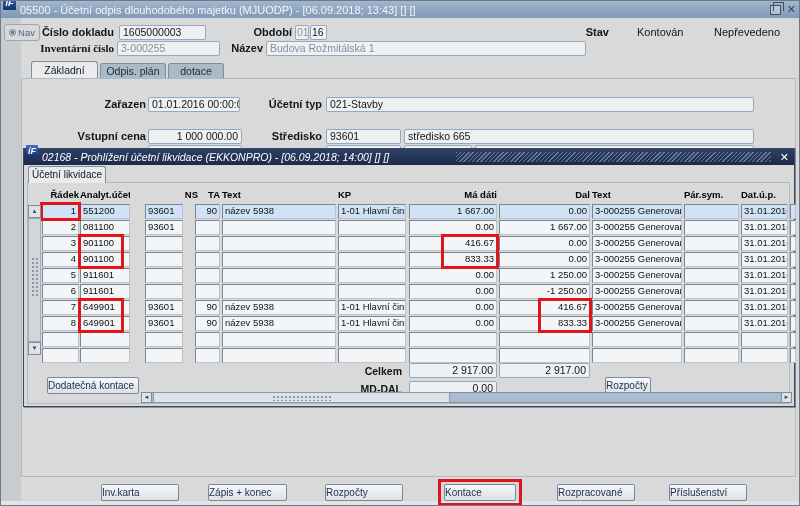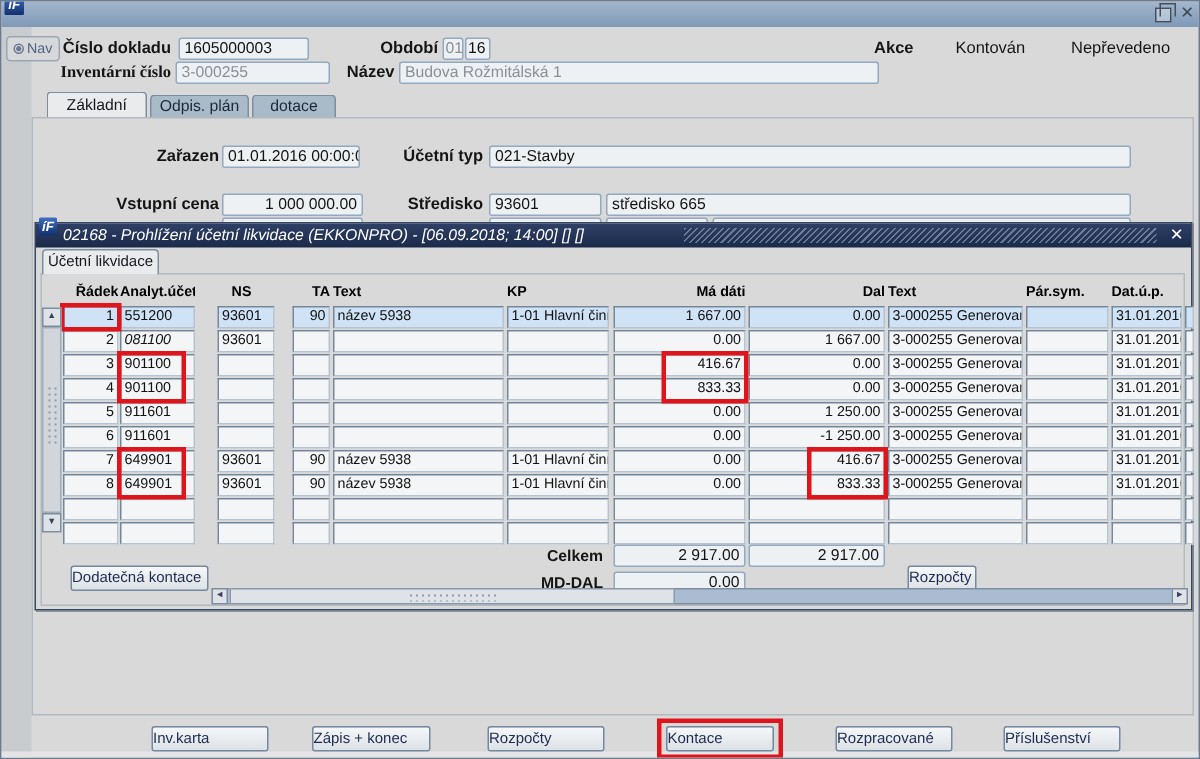--- a/index.html
+++ b/index.html
@@ -64,38 +64,39 @@
   .htrack{position:absolute;background:#a9bcd2;border:1px solid #7e8ea0;box-sizing:border-box;}
   .hthumb{position:absolute;background:#dfe3e7;border:1px solid #8a98a8;box-sizing:border-box;}
 </style>
 </head>
 <body>
 
 <div id="screen">
 
   <div class="abs titlebar">
     <span class="applogo">íF</span>
+    <span class="title-text">05500 - Účetní odpis dlouhodobého majetku (MJUODP) - [06.09.2018; 13:43] [] []</span>
   </div>
   <span class="restore-ic abs" style="z-index:6"></span>
   <span class="close-ic-main abs" style="z-index:6">✕</span>
 
   <div class="abs leftrail"></div>
   <div class="abs bottomstrip"></div>
 
   <div class="abs navbtn">
     <span class="navdot"></span>
     <span>Nav</span>
   </div>
 
   <div class="abs lbl" style="left:10px;top:24px;width:103px;">Číslo dokladu</div>
   <div class="abs field" style="left:118px;top:24px;width:87px;">1605000003</div>
   <div class="abs lbl" style="left:251px;top:24px;width:40px;">Období</div>
   <div class="abs field gray" style="left:294px;top:24px;width:14px;padding:0 1px;">01</div>
   <div class="abs field" style="left:309px;top:24px;width:17px;padding:0 1px;">16</div>
-  <div class="abs lbl" style="left:578px;top:24px;width:30px;">Akce</div>
+  <div class="abs lbl" style="left:578px;top:24px;width:30px;">Stav</div>
   <div class="abs txt" style="left:636px;top:24px;">Kontován</div>
   <div class="abs txt" style="left:713px;top:24px;">Nepřevedeno</div>
 
   <div class="abs lbl" style="left:10px;top:40px;width:103px;font-family:Liberation Serif, serif;">Inventární číslo</div>
   <div class="abs field gray" style="left:116px;top:40px;width:103px;">3-000255</div>
   <div class="abs lbl" style="left:218px;top:40px;width:44px;">Název</div>
   <div class="abs field gray" style="left:265px;top:40px;width:320px;">Budova Rožmitálská 1</div>
 
   <div class="abs panel" style="left:20px;top:77px;width:775px;height:399px;z-index:1;"></div>
   <div class="abs tab on" style="left:30px;top:60px;width:67px;z-index:4;">Základní</div>
@@ -133,21 +134,21 @@
     </div>
     <div class="abs hatch"></div>
     <span class="close-ic-dlg">✕</span>
 
     <div class="abs tab on" style="left:4px;top:17px;width:78px;font-size:10px;z-index:3;">Účetní likvidace</div>
     <div class="abs panel" style="left:3px;top:33px;width:763px;height:222px;z-index:1;"></div>
 
     <div class="abs" id="dlg-grid" style="left:0;top:0;width:770px;height:257px;z-index:2;">
         <div class="hdr" style="left: 18px; top: 40px; width: 37px; text-align: right;">Řádek</div>
         <div class="hdr" style="left: 56px; top: 40px; width: 50px; text-align: left;">Analyt.účet</div>
-        <div class="hdr" style="left: 118px; top: 40px; width: 38px; text-align: center;">NS</div>
+        <div class="hdr" style="left: 136px; top: 40px; width: 38px; text-align: right;">NS</div>
         <div class="hdr" style="left: 171px; top: 40px; width: 25px; text-align: right;">TA</div>
         <div class="hdr" style="left: 198px; top: 40px; width: 114px; text-align: left;">Text</div>
         <div class="hdr" style="left: 314px; top: 40px; width: 68px; text-align: left;">KP</div>
         <div class="hdr" style="left: 385px; top: 40px; width: 88px; text-align: right;">Má dáti</div>
         <div class="hdr" style="left: 475px; top: 40px; width: 91px; text-align: right;">Dal</div>
         <div class="hdr" style="left: 568px; top: 40px; width: 90px; text-align: left;">Text</div>
         <div class="hdr" style="left: 660px; top: 40px; width: 55px; text-align: left;">Pár.sym.</div>
         <div class="hdr" style="left: 717px; top: 40px; width: 47px; text-align: left;">Dat.ú.p.</div>
         <div class="cell r sel" style="left: 18px; top: 55px; width: 37px;">1</div>
         <div class="cell sel" style="left: 56px; top: 55px; width: 50px;">551200</div>
@@ -155,21 +156,21 @@
         <div class="cell r sel" style="left: 171px; top: 55px; width: 25px;">90</div>
         <div class="cell sel" style="left: 198px; top: 55px; width: 114px;">název 5938</div>
         <div class="cell sel" style="left: 314px; top: 55px; width: 68px;">1-01 Hlavní činn</div>
         <div class="cell r sel" style="left: 385px; top: 55px; width: 88px;">1 667.00</div>
         <div class="cell r sel" style="left: 475px; top: 55px; width: 91px;">0.00</div>
         <div class="cell sel" style="left: 568px; top: 55px; width: 90px;">3-000255 Generovaný</div>
         <div class="cell sel" style="left: 660px; top: 55px; width: 55px;"></div>
         <div class="cell sel" style="left: 717px; top: 55px; width: 47px;">31.01.2016</div>
         <div class="cell sel" style="left: 766px; top: 55px; width: 3px;"></div>
         <div class="cell r" style="left: 18px; top: 71px; width: 37px;">2</div>
-        <div class="cell" style="left: 56px; top: 71px; width: 50px; font-style: italic;">081100</div>
+        <div class="cell" style="left: 56px; top: 71px; width: 50px;">081100</div>
         <div class="cell" style="left: 121px; top: 71px; width: 38px;">93601</div>
         <div class="cell r" style="left: 171px; top: 71px; width: 25px;"></div>
         <div class="cell" style="left: 198px; top: 71px; width: 114px;"></div>
         <div class="cell" style="left: 314px; top: 71px; width: 68px;"></div>
         <div class="cell r" style="left: 385px; top: 71px; width: 88px;">0.00</div>
         <div class="cell r" style="left: 475px; top: 71px; width: 91px;">1 667.00</div>
         <div class="cell" style="left: 568px; top: 71px; width: 90px;">3-000255 Generovaný</div>
         <div class="cell" style="left: 660px; top: 71px; width: 55px;"></div>
         <div class="cell" style="left: 717px; top: 71px; width: 47px;">31.01.2016</div>
         <div class="cell" style="left: 766px; top: 71px; width: 3px;"></div>

